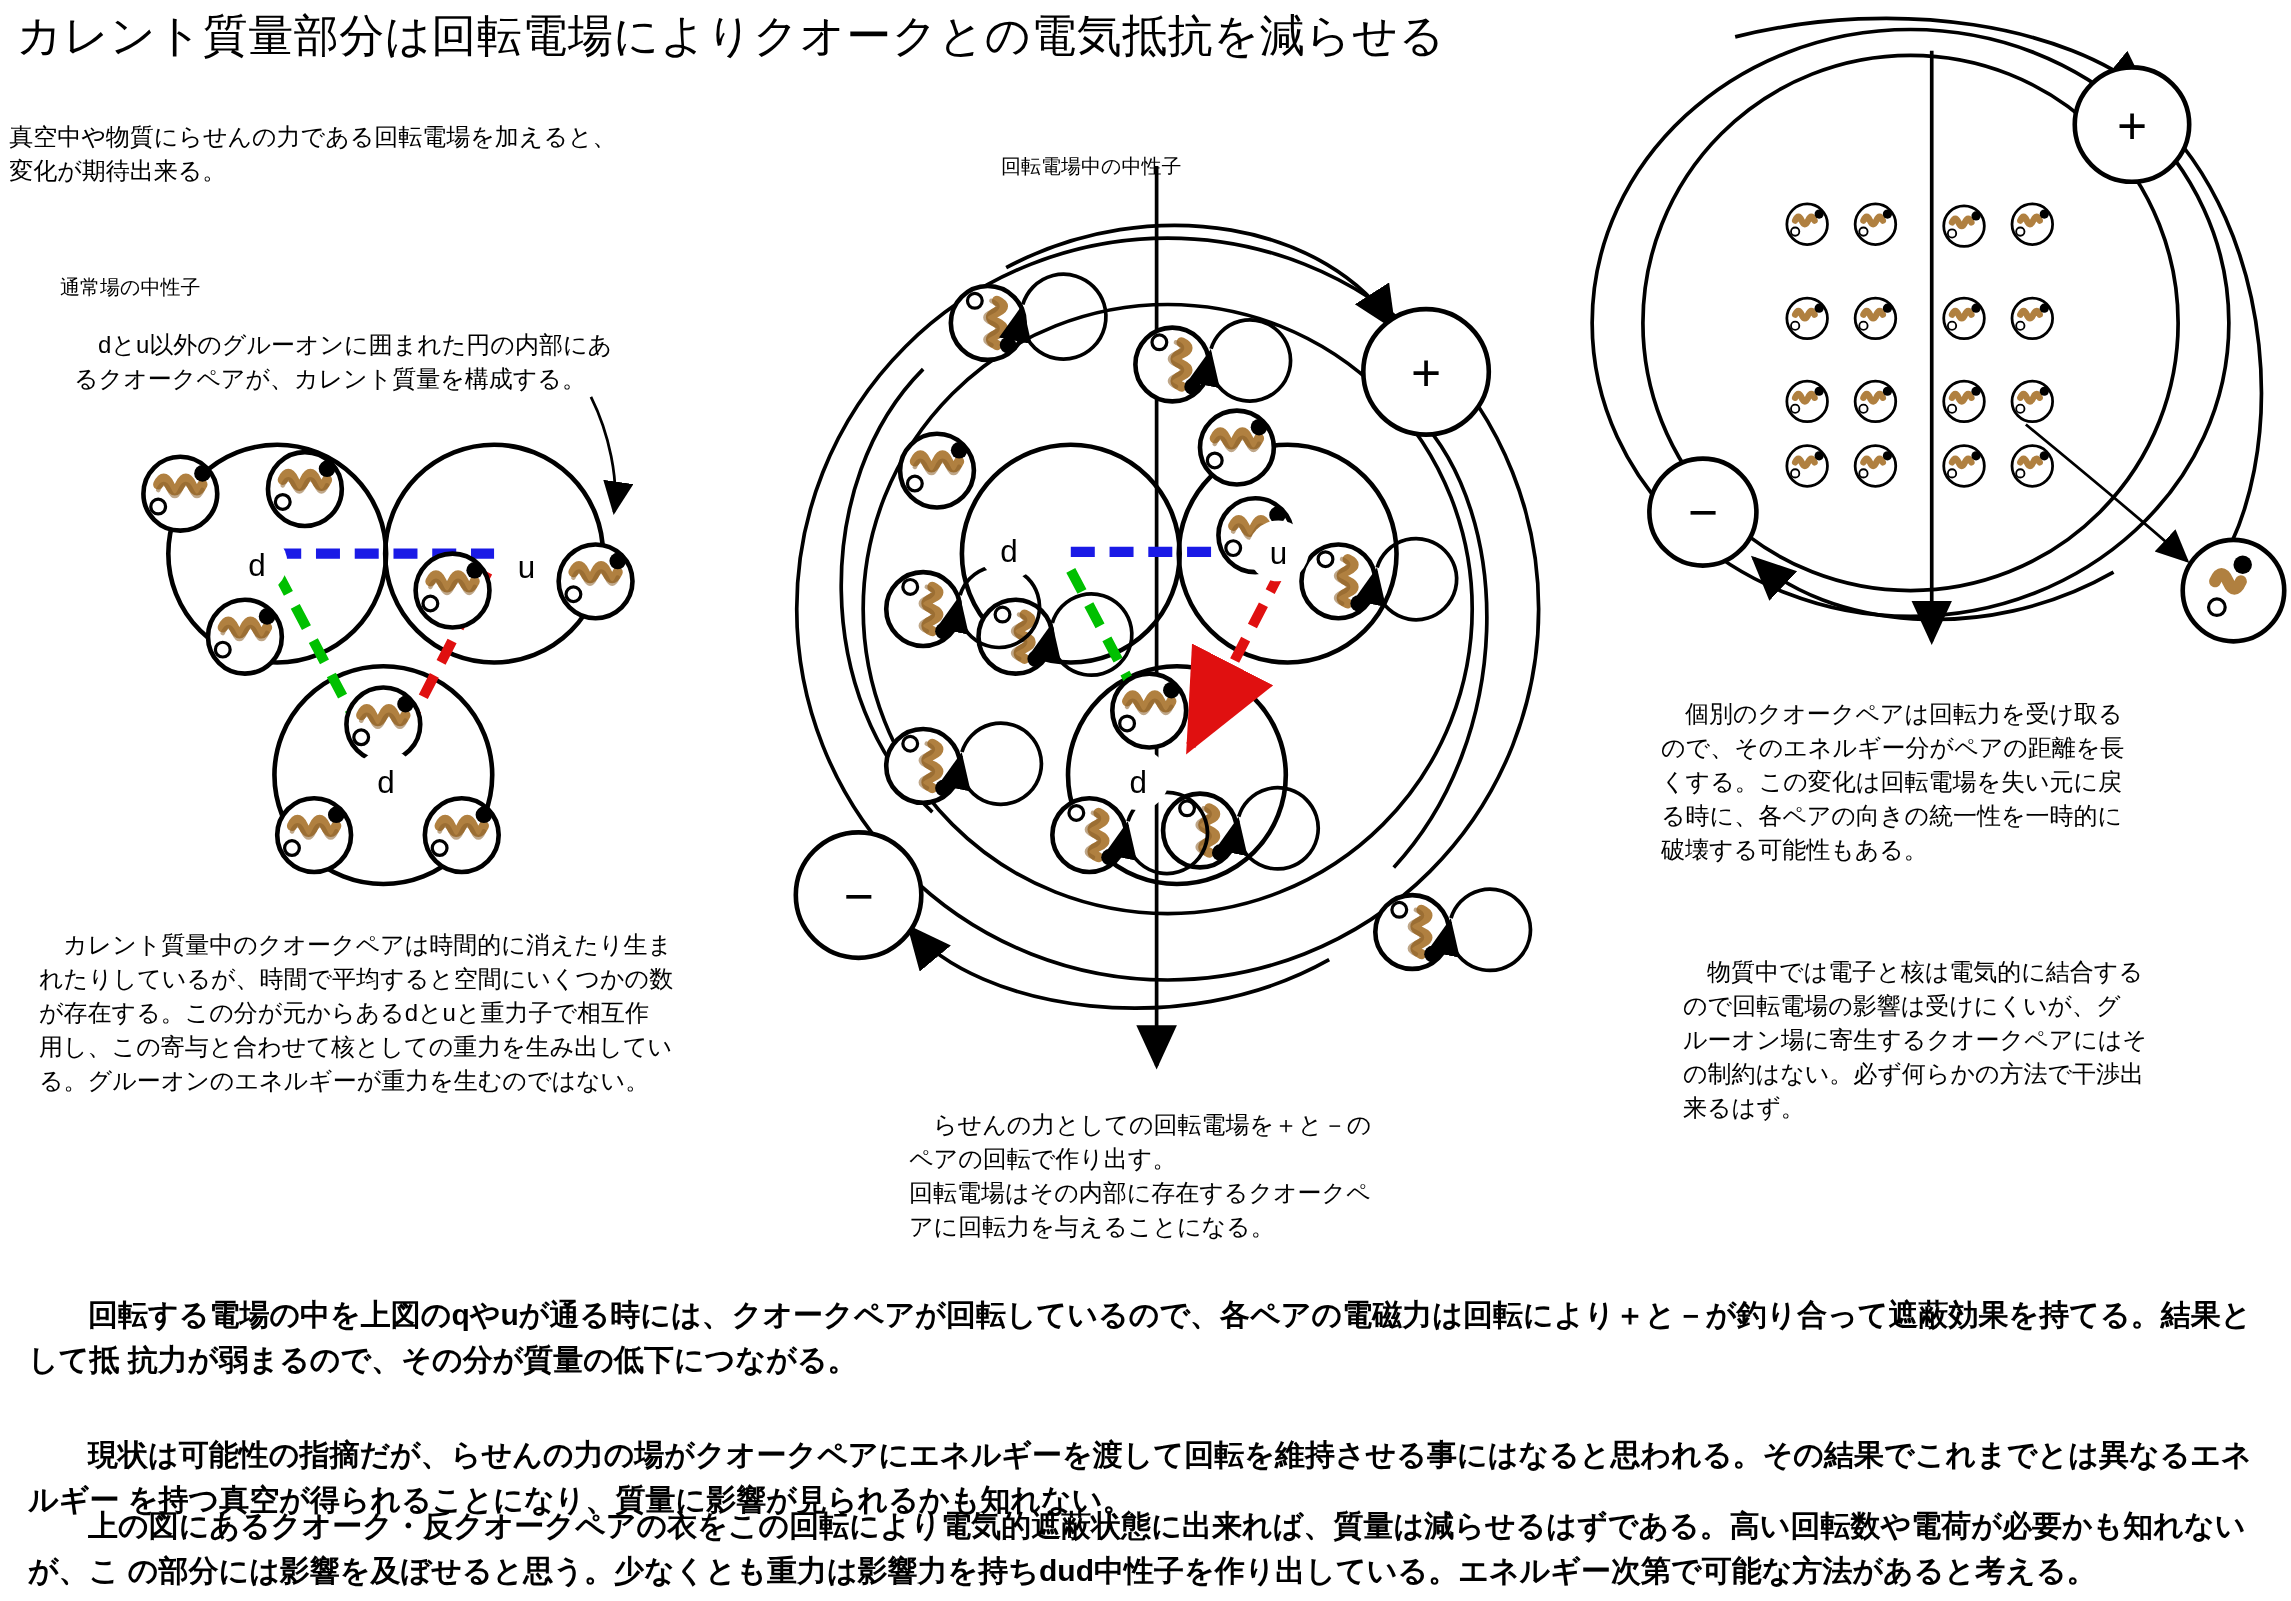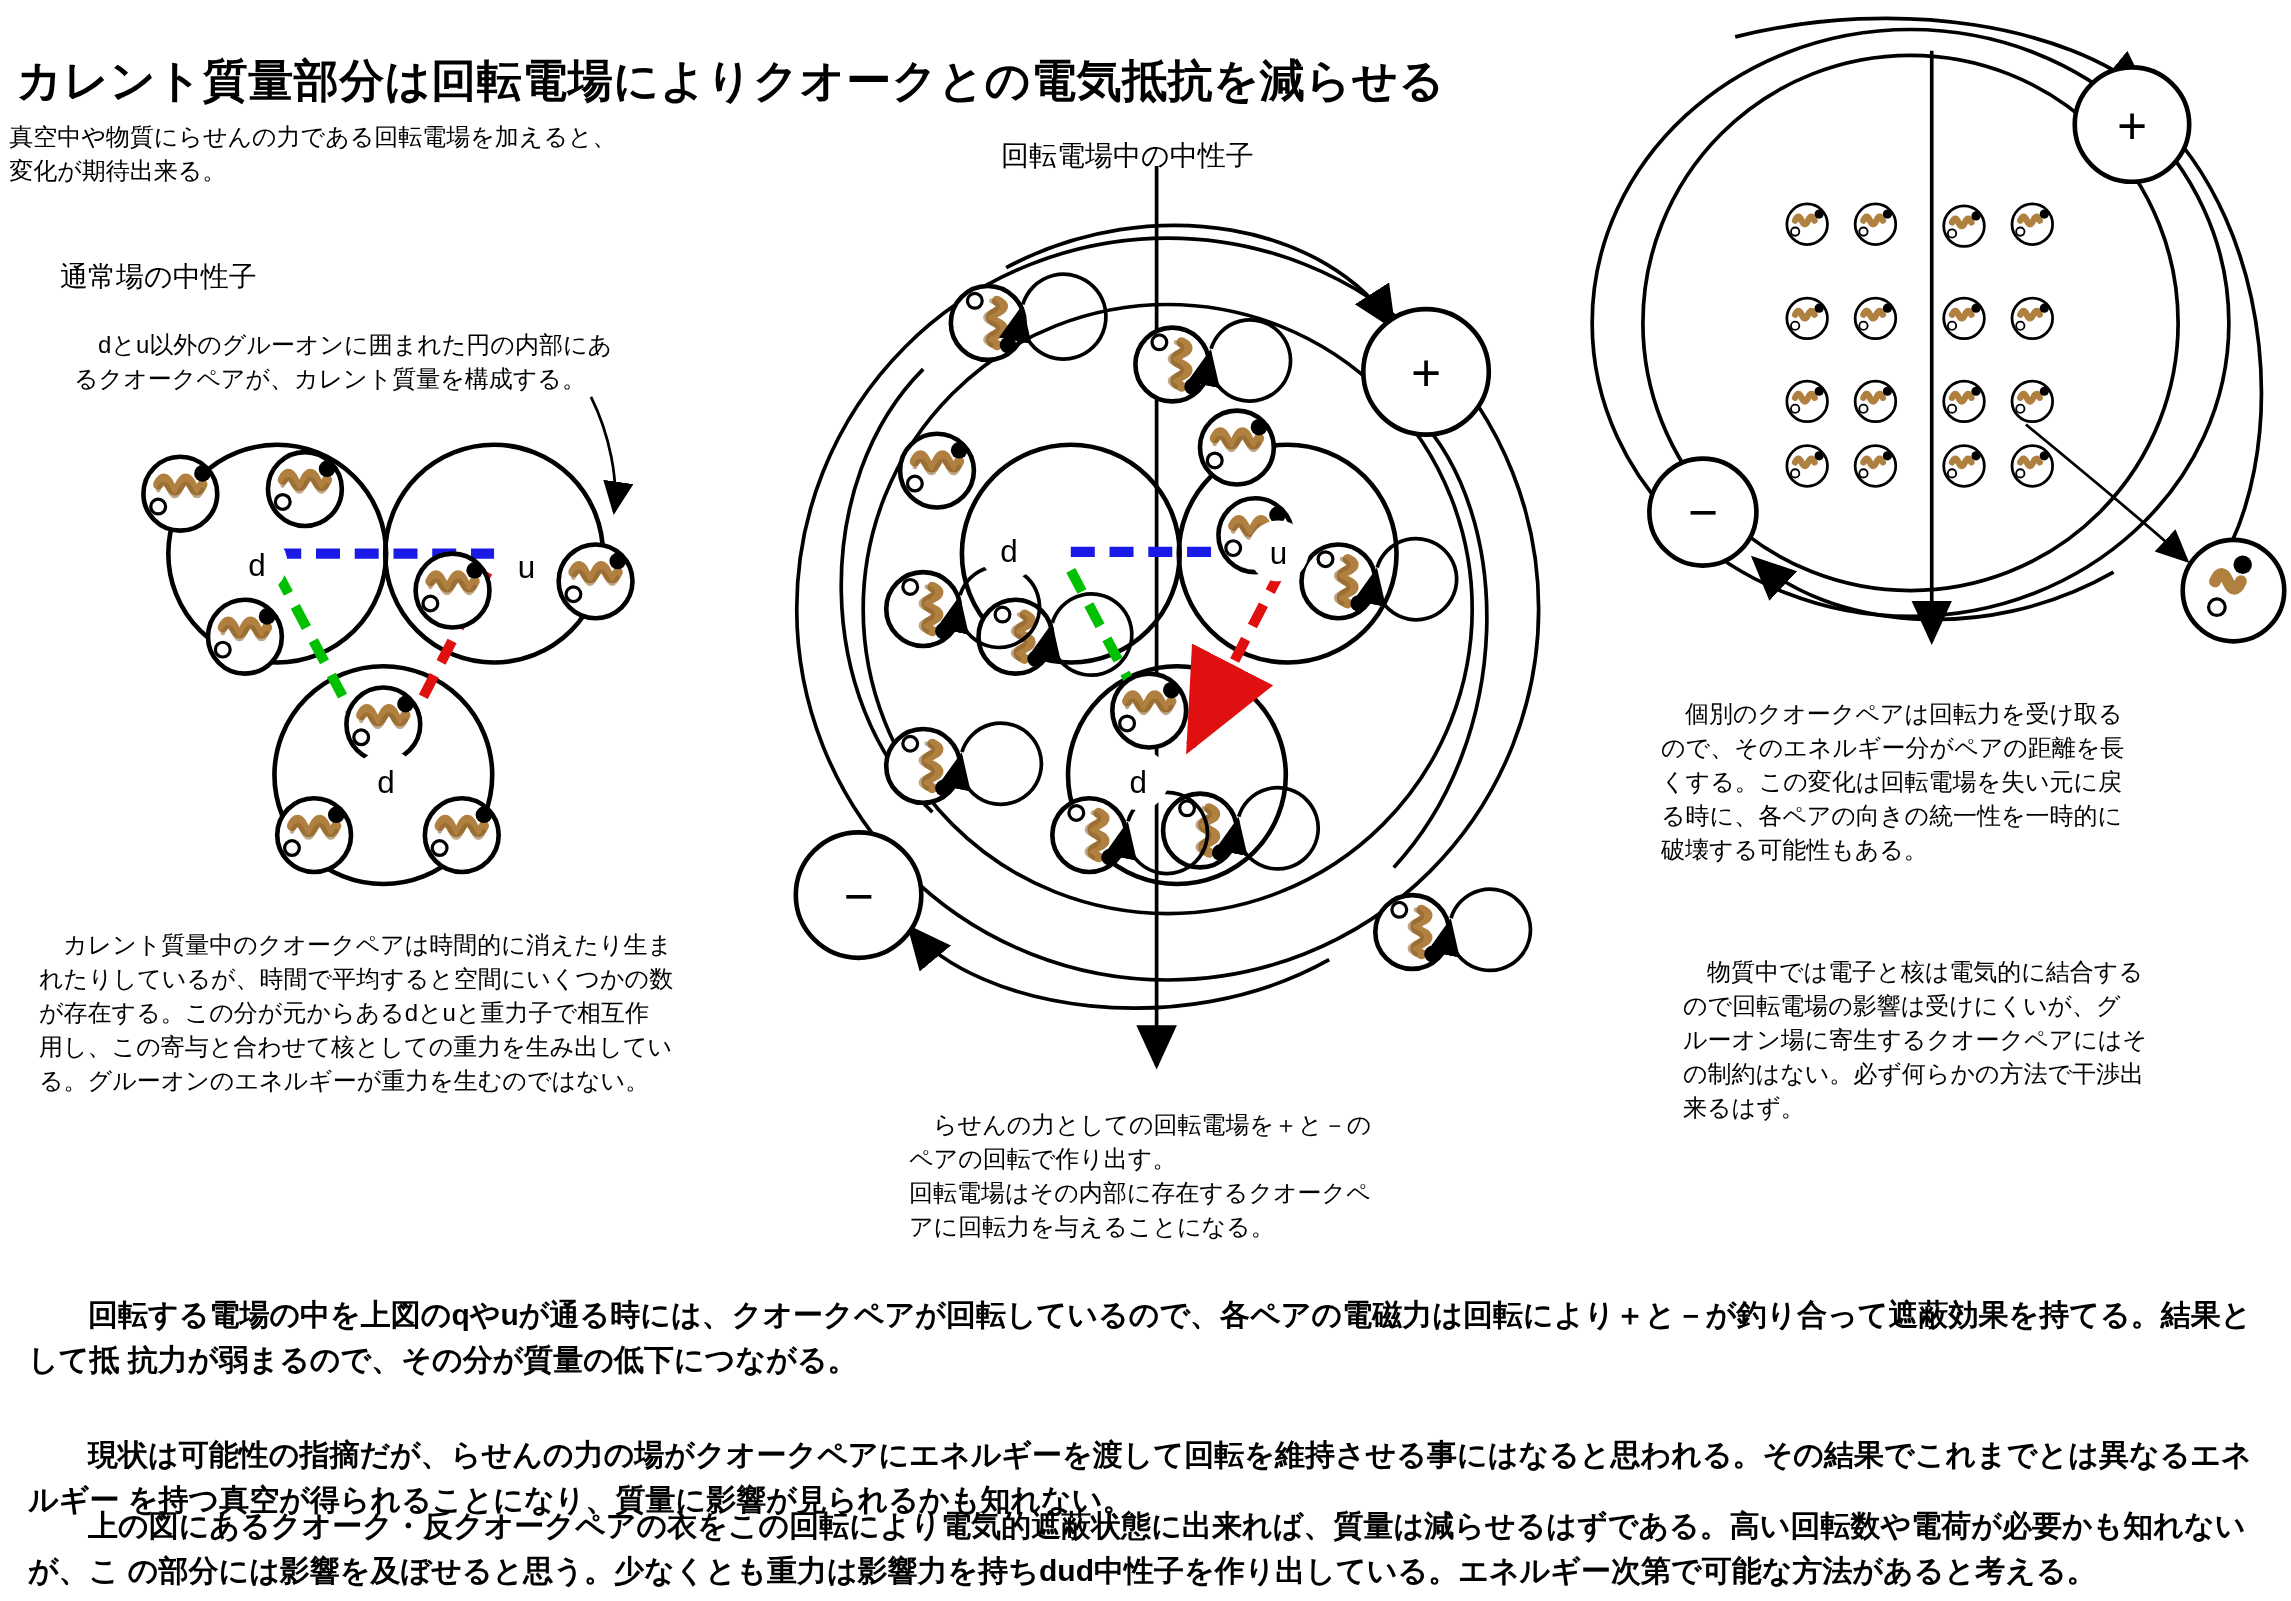--- a/index.html
+++ b/index.html
@@ -7,26 +7,25 @@
     width:2292px;height:1601px;
     background:#ffffff;
     font-family:"Liberation Sans", sans-serif;
     color:#000000;
     position:relative;
     overflow:hidden;
   }
   .abs{position:absolute;}
   #title{
     left:16.6px;top:5.5px;
-    font-size:45px;font-weight:700;letter-spacing:0.5px;
+    font-size:45px;font-weight:400;letter-spacing:0.5px;
     white-space:nowrap;
-    margin-top:45px;
   }
   .ptext{font-size:24px;line-height:1.42;white-space:pre-wrap;}
-  .lbl{font-size:28px;}
+  .lbl{font-size:20px;margin-top:16px;}
   svg.layer{position:absolute;left:0;top:0;width:2292px;height:1601px;pointer-events:none;}
   .qlabel{font-size:34px;}
   .pm{font-size:56px;}
   .bottomtext{font-size:30px;line-height:1.5;font-weight:bold;}
 </style>
 </head>
 <body>
 
 <div class="abs" id="title">カレント質量部分は回転電場によりクオークとの電気抵抗を減らせる</div>
 

